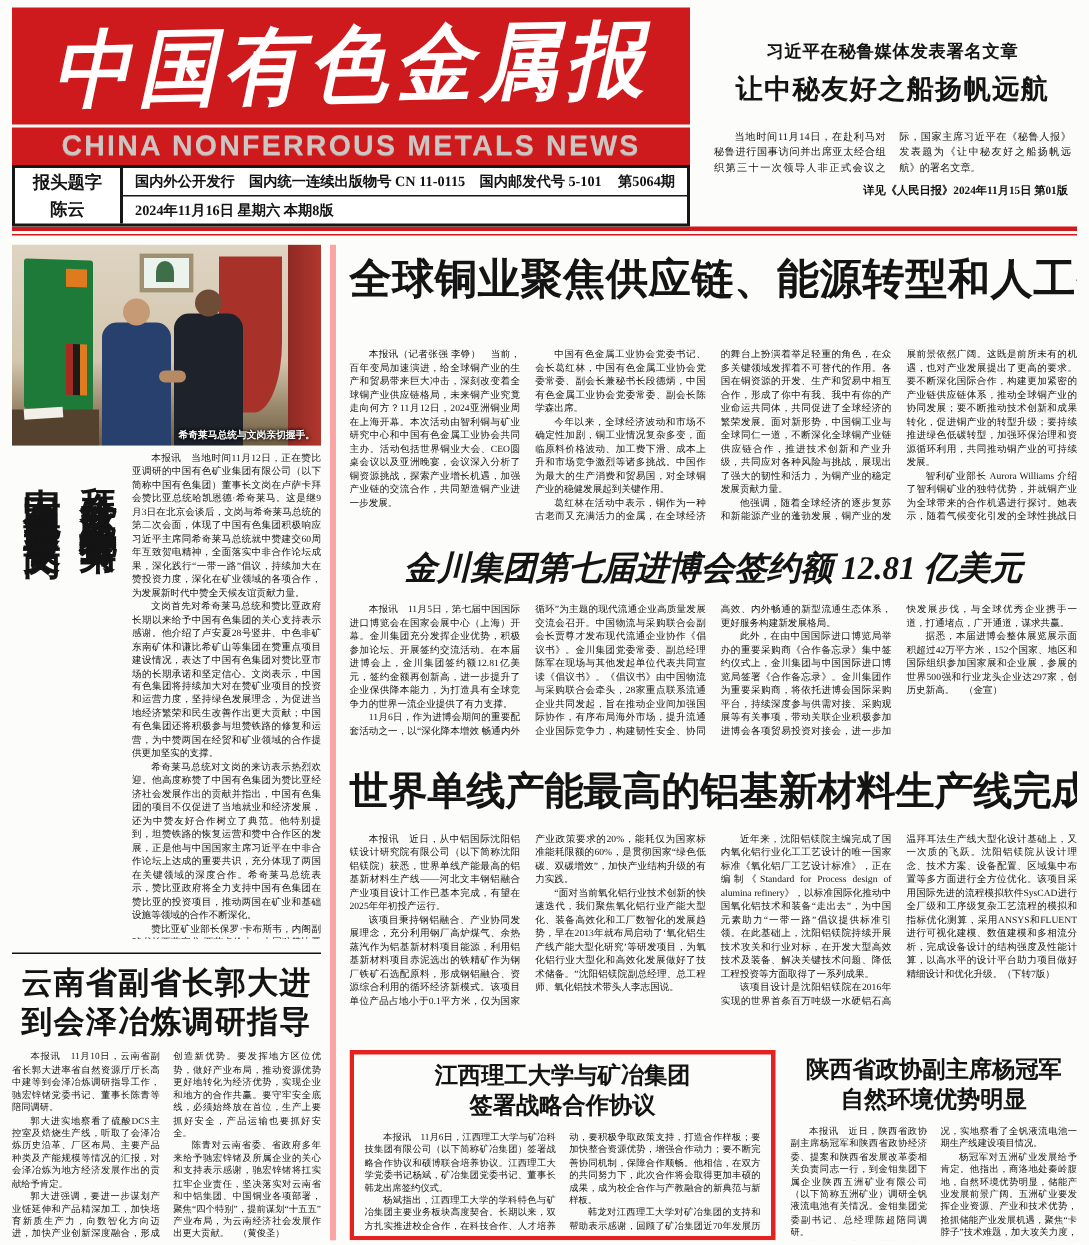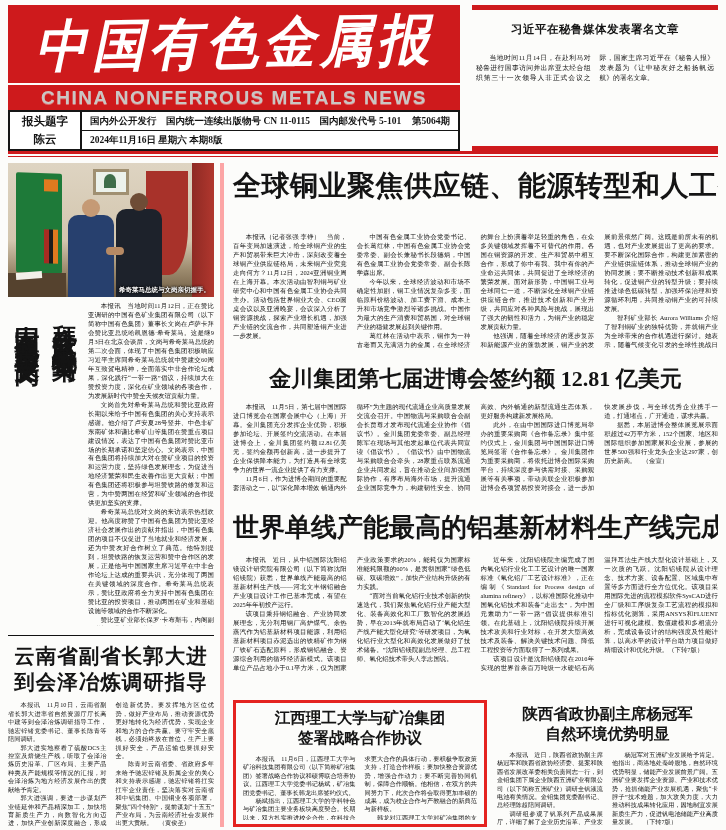--- a/index.html
+++ b/index.html
@@ -17,21 +17,21 @@
   .brand-en span { color:#cac6c3; font-family:"Liberation Sans", sans-serif; font-weight:700;
                    font-size:19px; letter-spacing:1.5px; white-space:nowrap; text-shadow:0 1px 0 rgba(255,255,255,.35); }
   .info-box { border:2px solid #161616; margin-top:0; flex:1; display:flex; background:#fff; }
   .info-left { width:72px; border-right:2px solid #161616; display:flex; flex-direction:column;
                align-items:center; justify-content:space-evenly; font-weight:700; font-size:11.5px; }
   .info-right { flex:1; display:flex; flex-direction:column; }
   .info-row { flex:1; display:flex; align-items:center; justify-content:space-between; padding:0 8px;
               font-weight:700; font-size:9.5px; white-space:nowrap; overflow:hidden; }
   .info-row + .info-row { border-top:1.5px solid #161616; }
 
-  .mast-right { flex:1; display:flex; flex-direction:column; }
+  .mast-right { flex:1; display:flex; flex-direction:row;align-items:center; }
   .mr-bar { height:5px; background:#ce1a1c; }
   .mr-body { flex:1; padding:12px 4px 3px; display:flex; flex-direction:column; overflow:hidden; }
   .mr-kicker { text-align:center; font-weight:700; font-size:11.5px; letter-spacing:.5px; }
   .mr-headline { text-align:center; font-weight:700; font-size:18px; margin-top:5px; letter-spacing:1px; white-space:nowrap; }
   .mr-text { margin-top:16px; font-size:6.8px; line-height:1.5; columns:2; column-gap:9px;
              text-align:justify; text-indent:2em; }
   .mr-source { text-align:right; font-weight:700; font-size:7.5px; margin-top:auto; padding:4px 2px 6px 0; }
 
   .red-rule .thick { height:3px; background:#ce1a1c; }
   .red-rule .thin  { height:1px; background:#ce1a1c; margin-top:2px; }
@@ -76,27 +76,27 @@
   .yn-head { text-align:center; font-weight:700; font-size:20.5px; line-height:1.28; letter-spacing:1px; }
   .yn-body { margin-top:6px; columns:2; column-gap:9px; font-size:6.2px; line-height:1.36;
              text-align:justify; flex:1; overflow:hidden; }
   .yn-body p { text-indent:2em; }
 
   
   .a1-head { text-align:center; font-weight:700; font-size:28px; margin-top:4px; white-space:nowrap; letter-spacing:.5px; }
   .a1-body { margin-top:28px; height:118px; }
   .a-body { columns:4; column-gap:10px; font-size:6.4px; line-height:1.4; text-align:justify; overflow:hidden; }
   .a-body p { text-indent:2em; }
-  .a2-head { text-align:center; font-weight:700; font-size:22px; margin-top:13px; white-space:nowrap; }
+  .a2-head { text-align:center; font-weight:700; font-size:22px; margin-top:13px; white-space:nowrap;font-style:italic; }
   .a2-body { margin-top:9px; height:92px; }
   .a3-head { text-align:center; font-weight:700; font-size:26px; margin-top:15px; white-space:nowrap; }
   .a3-body { margin-top:11px; height:134px; }
 
   .bottom-row { display:flex; gap:10px; margin-top:10px; flex:1; overflow:hidden; }
-  .jx-box { width:254px; border:3px solid #e42320; padding:5px 7px 4px; display:flex; flex-direction:column; }
+  .jx-box { width:284px; border:3px solid #e42320; padding:5px 7px 4px; display:flex; flex-direction:column; }
   .sx-art { flex:1; padding-top:4px; display:flex; flex-direction:column; }
   .b-head { text-align:center; font-weight:700; font-size:15.5px; line-height:1.32; }
   .b-body { margin-top:6px; columns:2; column-gap:9px; font-size:6.2px; line-height:1.36;
             text-align:justify; flex:1; overflow:hidden; }
   .b-body p { text-indent:2em; }
 </style>
 </head>
 <body>
 
 <div class="page">
@@ -123,21 +123,23 @@
             <span>2024年11月16日 星期六 本期8版</span>
           </div>
         </div>
       </div>
     </div>
 
     <div class="mast-right">
       <div class="mr-bar"></div>
       <div class="mr-body">
         <div class="mr-kicker">习近平在秘鲁媒体发表署名文章</div>
+        <div class="mr-headline">让中秘友好之船扬帆远航</div>
         <div class="mr-text">当地时间11月14日，在赴利马对秘鲁进行国事访问并出席亚太经合组织第三十一次领导人非正式会议之际，国家主席习近平在《秘鲁人报》发表题为《让中秘友好之船扬帆远航》的署名文章。</div>
+        <div class="mr-source">详见《人民日报》2024年11月15日 第01版</div>
       </div>
       <div class="mr-bar"></div>
     </div>
   </div>
 
   <div class="red-rule">
     <div class="thick"></div>
       <div class="thin"></div>
   </div>
 

